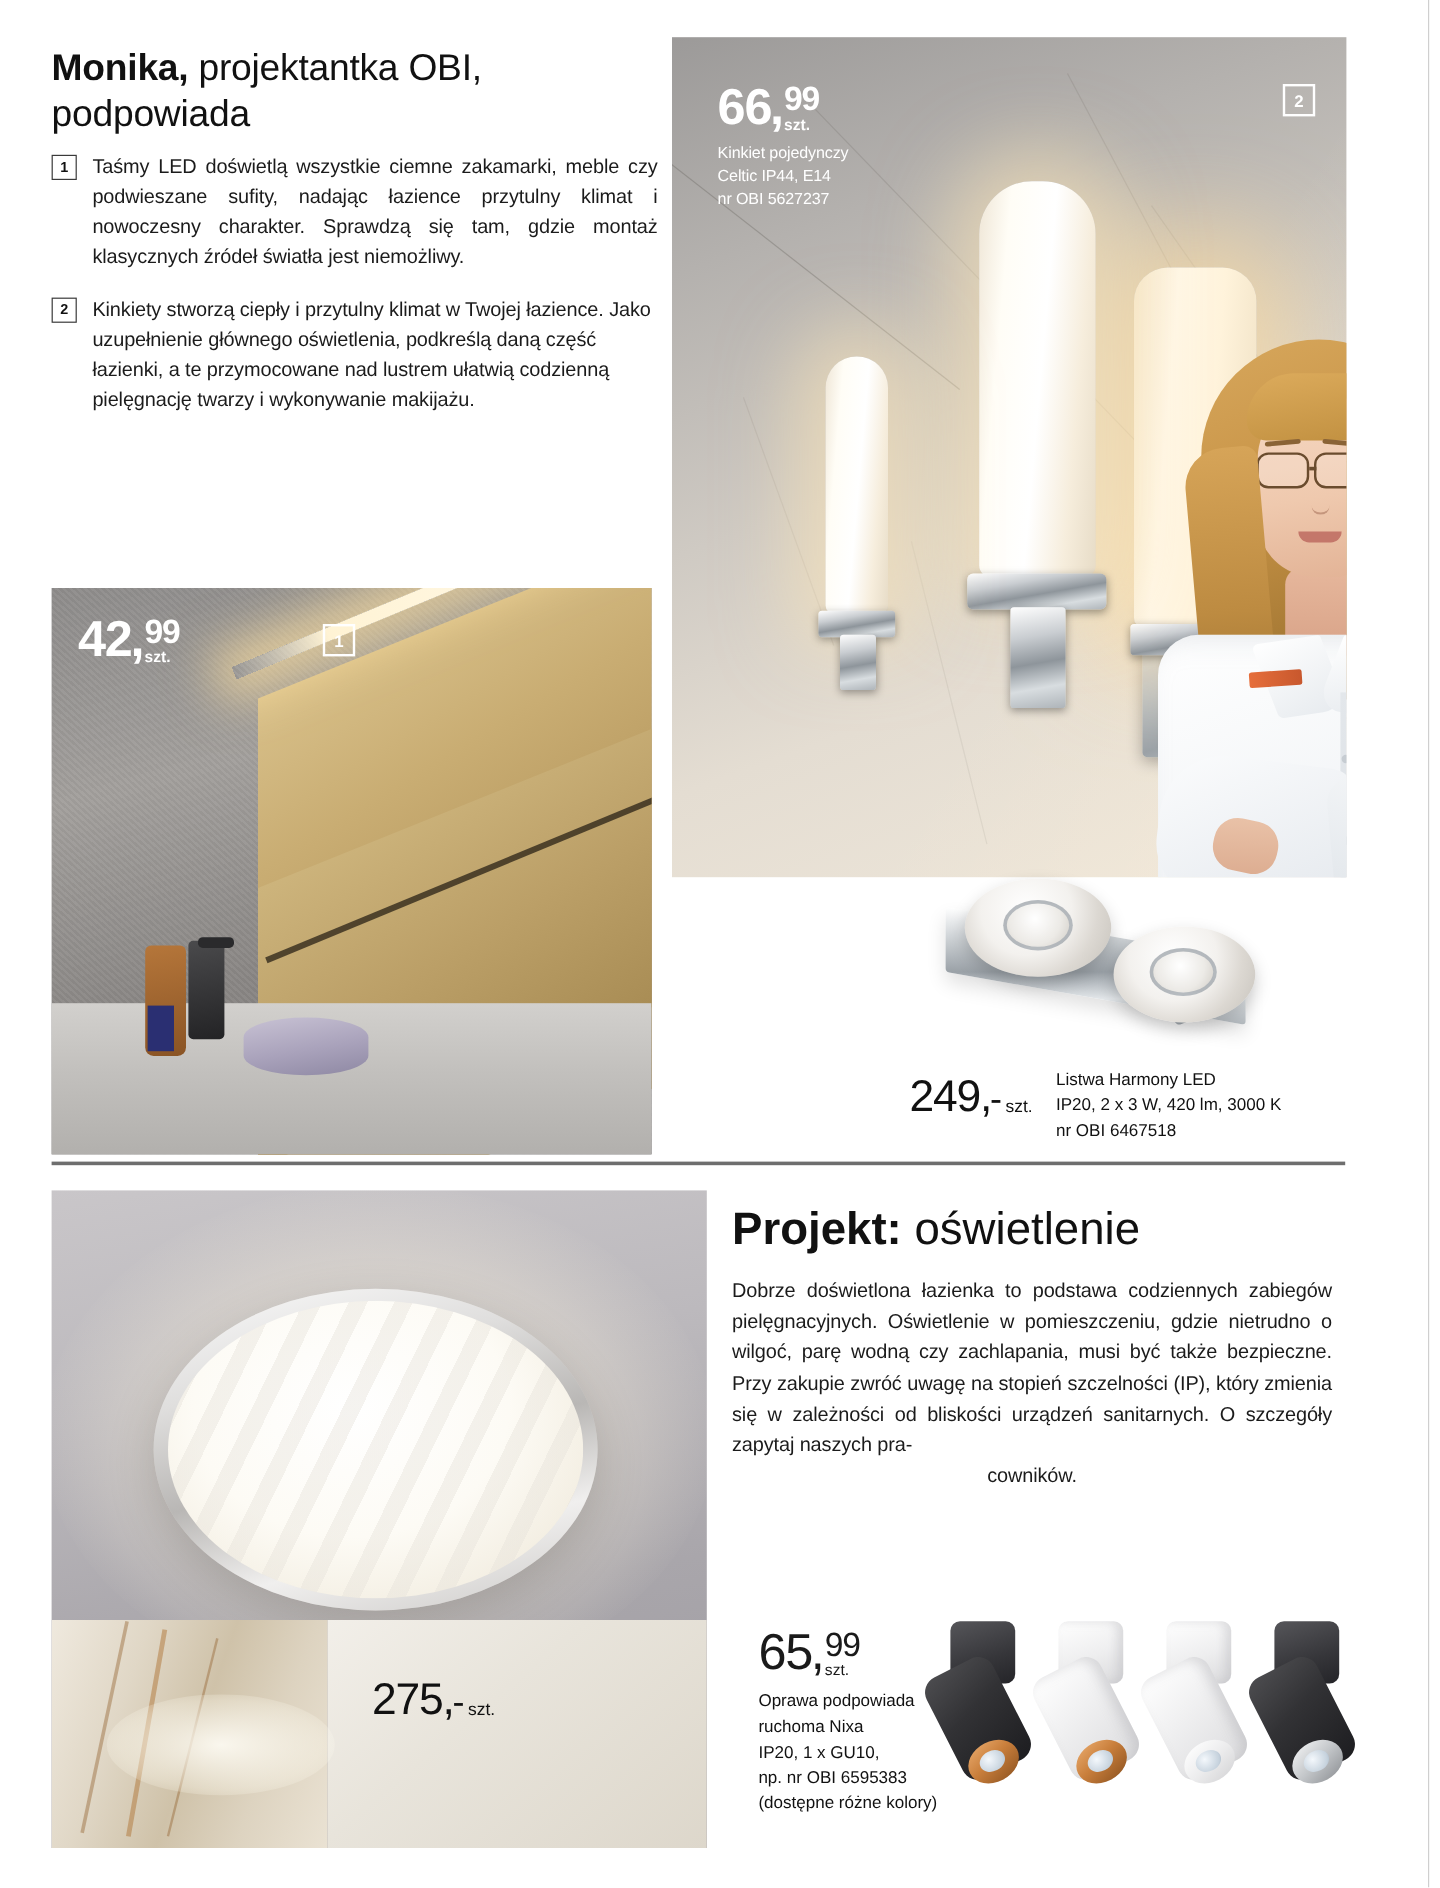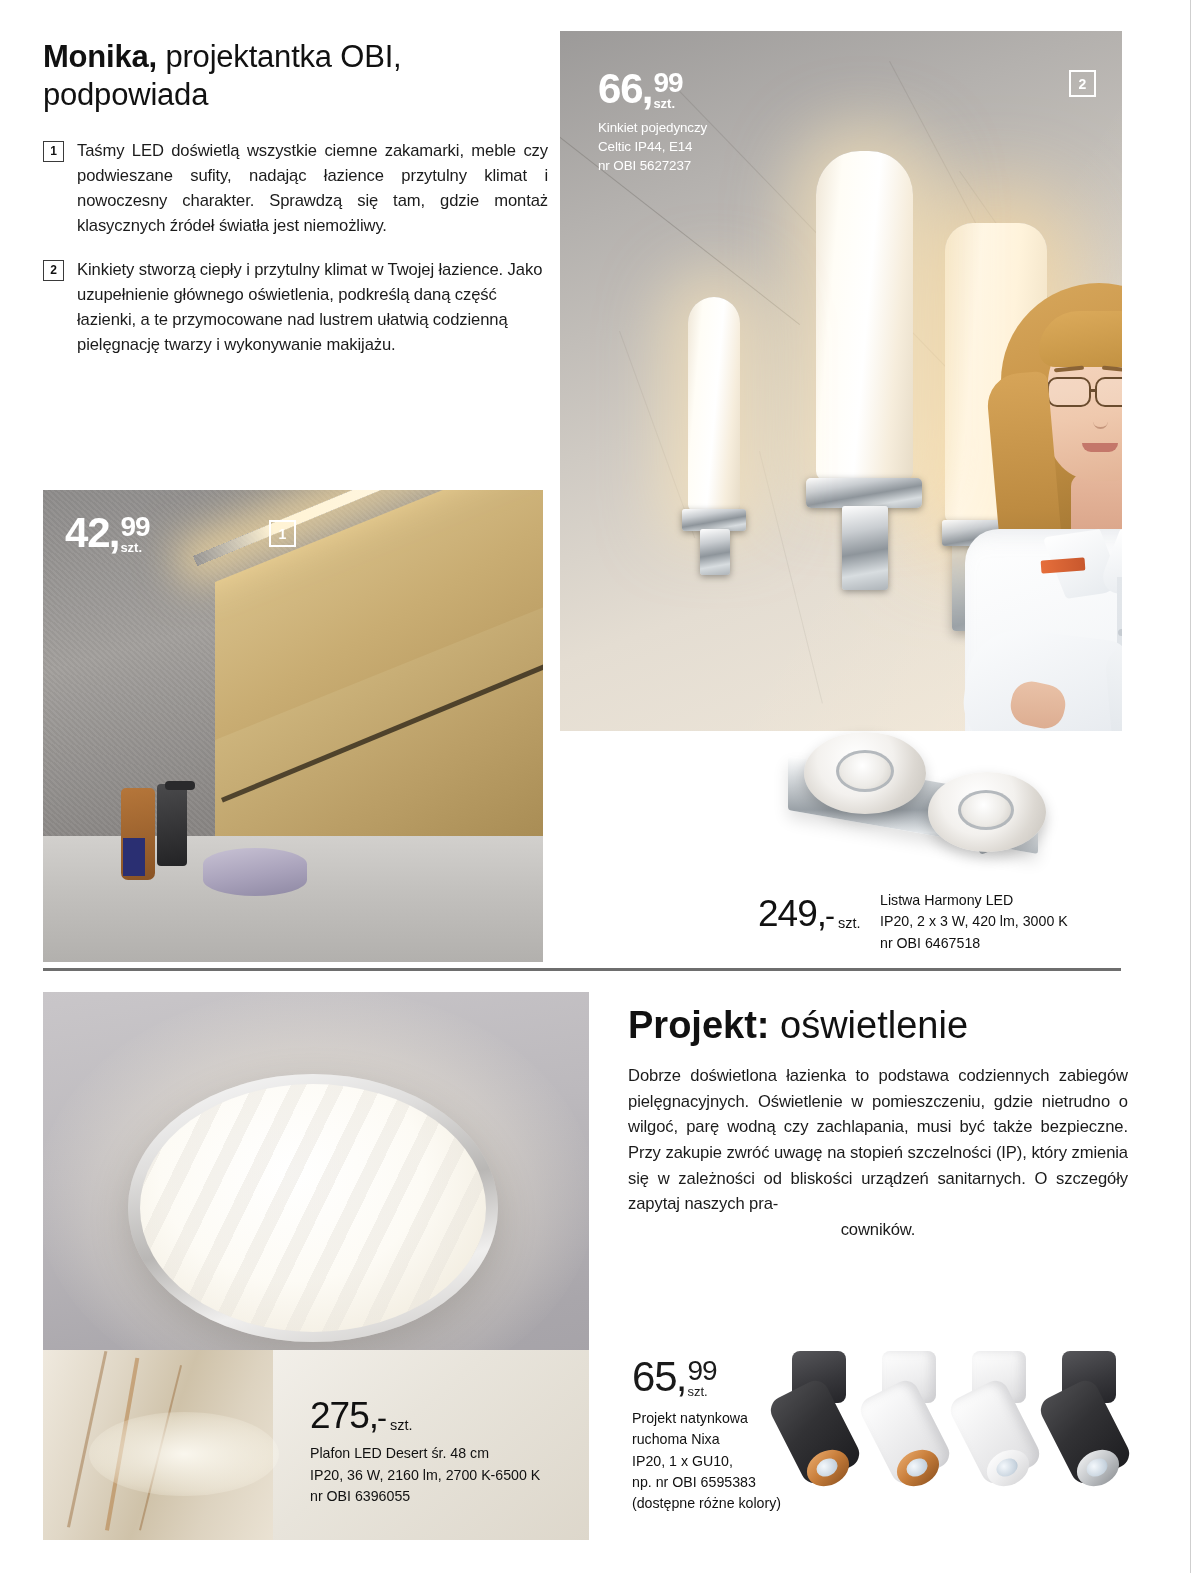--- a/index.html
+++ b/index.html
@@ -27,21 +27,21 @@
   
   .editorial {
     position: absolute;
     left: 43px; top: 38px; width: 505px;
   }
   .headline {
     font-size: 31px;
     line-height: 1.22;
     letter-spacing: -0.2px;
     color: #111;
-    margin-bottom: 24px;
+    margin-bottom: 12px;
   }
   .headline .hl-bold { font-weight: 700; }
   .headline .hl-reg  { font-weight: 400; }
 
   .tip-row {
     display: flex;
     align-items: flex-start;
     margin-bottom: 18px;
   }
   .badge-dark {
@@ -420,21 +420,21 @@
     position: absolute; left: 310px; top: 1395px;
   }
   .plafon-desc {
     position: absolute; left: 310px; top: 1443px;
     font-size: 14.2px; line-height: 1.52; color: #111;
   }
   .plafon-desc div { white-space: nowrap; }
 
   
   .project-col {
-    position: absolute; left: 628px; top: 1005px; width: 500px;
+    position: absolute; left: 610px; top: 1005px; width: 500px;
   }
   .project-title {
     font-size: 38px; line-height: 1.1; color: #111; margin-bottom: 16px;
   }
   .project-title .pt-bold { font-weight: 700; }
   .project-title .pt-reg { font-weight: 400; }
   .project-body {
     font-size: 16.6px; line-height: 1.55; color: #1b1b1b;
     text-align: justify; text-justify: inter-word;
     letter-spacing: -0.1px;
@@ -640,25 +640,20 @@
 
   <div class="plafon-price">
     <div class="price-dash-block">
       <span class="price-big">275</span>
       <span class="price-big">,</span>
       <span class="price-dash">-</span>
       <span class="price-szt-inline">szt.</span>
     </div>
   </div>
 
-  <div class="plafon-desc">
-    <div>Plafon LED Desert śr. 48 cm</div>
-    <div>IP20, 36 W, 2160 lm, 2700 K-6500 K</div>
-    <div>nr OBI 6396055</div>
-  </div>
 
   <div class="project-col">
     <div class="project-title">
       <span class="pt-bold">Projekt:</span><span class="pt-reg"> oświetlenie</span>
     </div>
     <div class="project-body">
       <span>Dobrze doświetlona łazienka to podstawa codziennych zabiegów pielęgnacyjnych. Oświetlenie w pomieszczeniu, gdzie nietrudno o wilgoć, parę wodną czy zachlapania, musi być także bezpieczne. Przy zakupie zwróć uwagę na stopień szczelności (IP), który zmienia się w zależności od bliskości urządzeń sanitarnych. O szczegóły zapytaj naszych pra-</span>
       <span class="last-line">cowników.</span>
     </div>
   </div>
@@ -668,21 +663,21 @@
       <span class="price-int" style="font-weight:400;">65</span>
       <span class="price-comma" style="font-weight:400;">,</span>
       <span class="price-frac-wrap">
         <span class="price-frac" style="font-weight:400;">99</span>
         <span class="price-unit" style="font-weight:400;">szt.</span>
       </span>
     </div>
   </div>
 
   <div class="nixa-desc">
-    <div>Projekt natynkowa</div>
+    <div>Oprawa podpowiada</div>
     <div>ruchoma Nixa</div>
     <div>IP20, 1 x GU10,</div>
     <div>np. nr OBI 6595383</div>
     <div>(dostępne różne kolory)</div>
   </div>
 
   <div class="spot-group">
 
     <div class="spot" style="left:10px; top:6px;">
       <div class="spot-base dark-base" style="left:12px; top:0;"></div>

